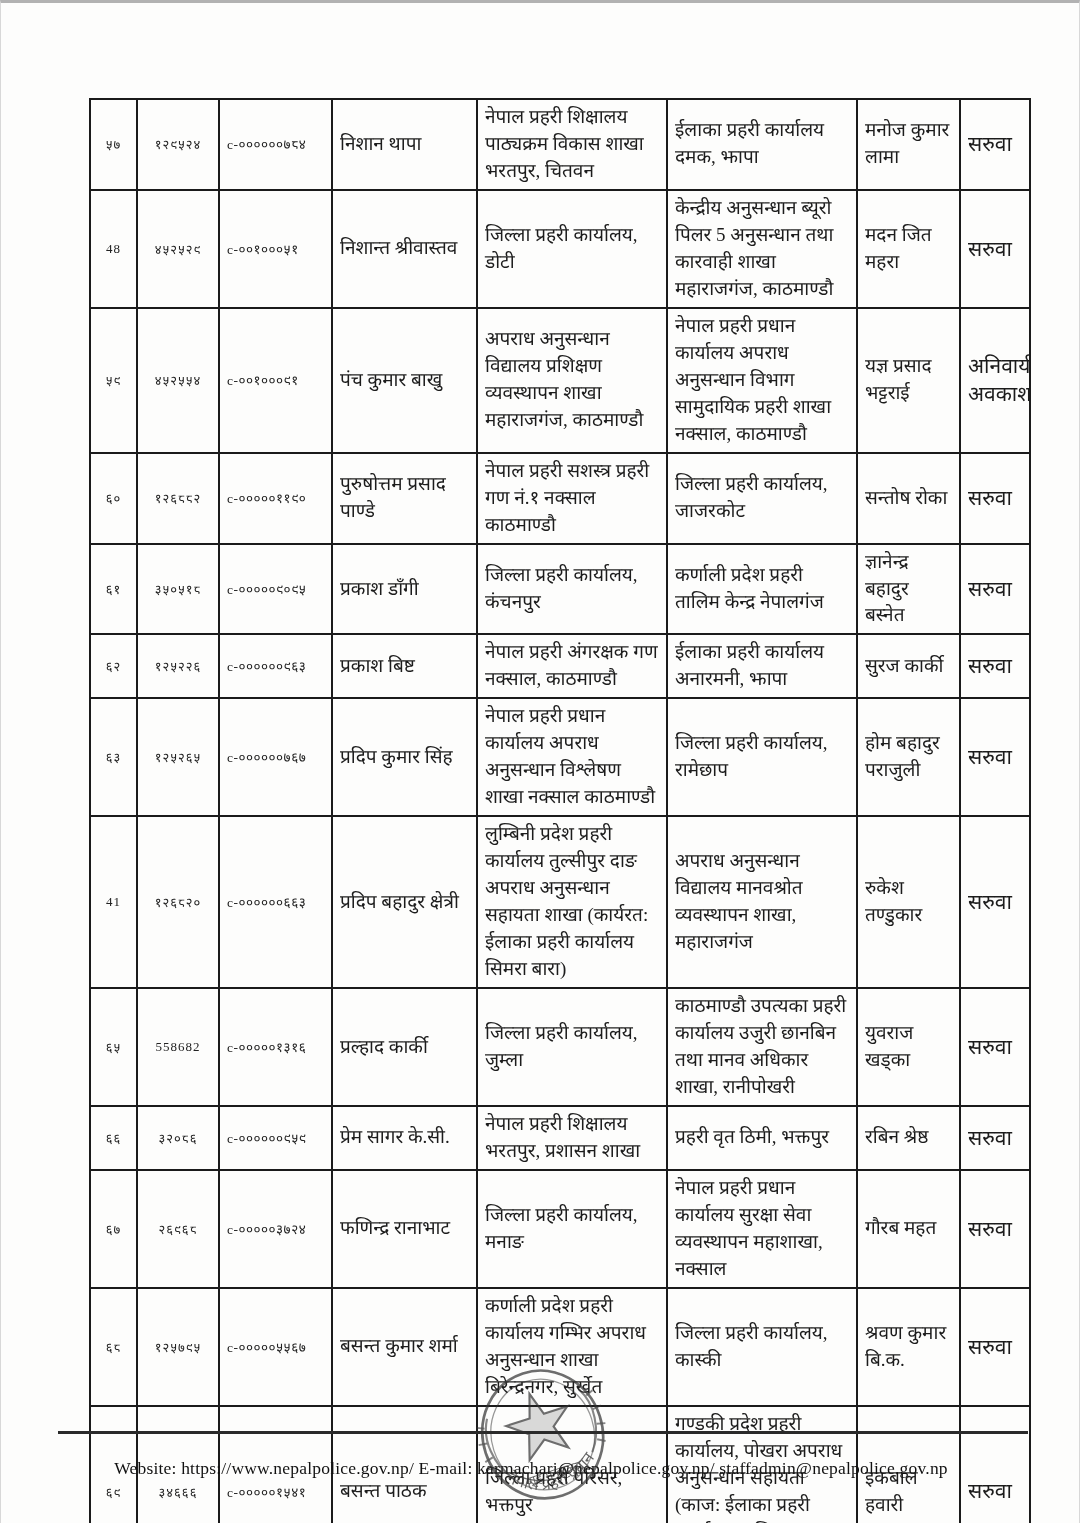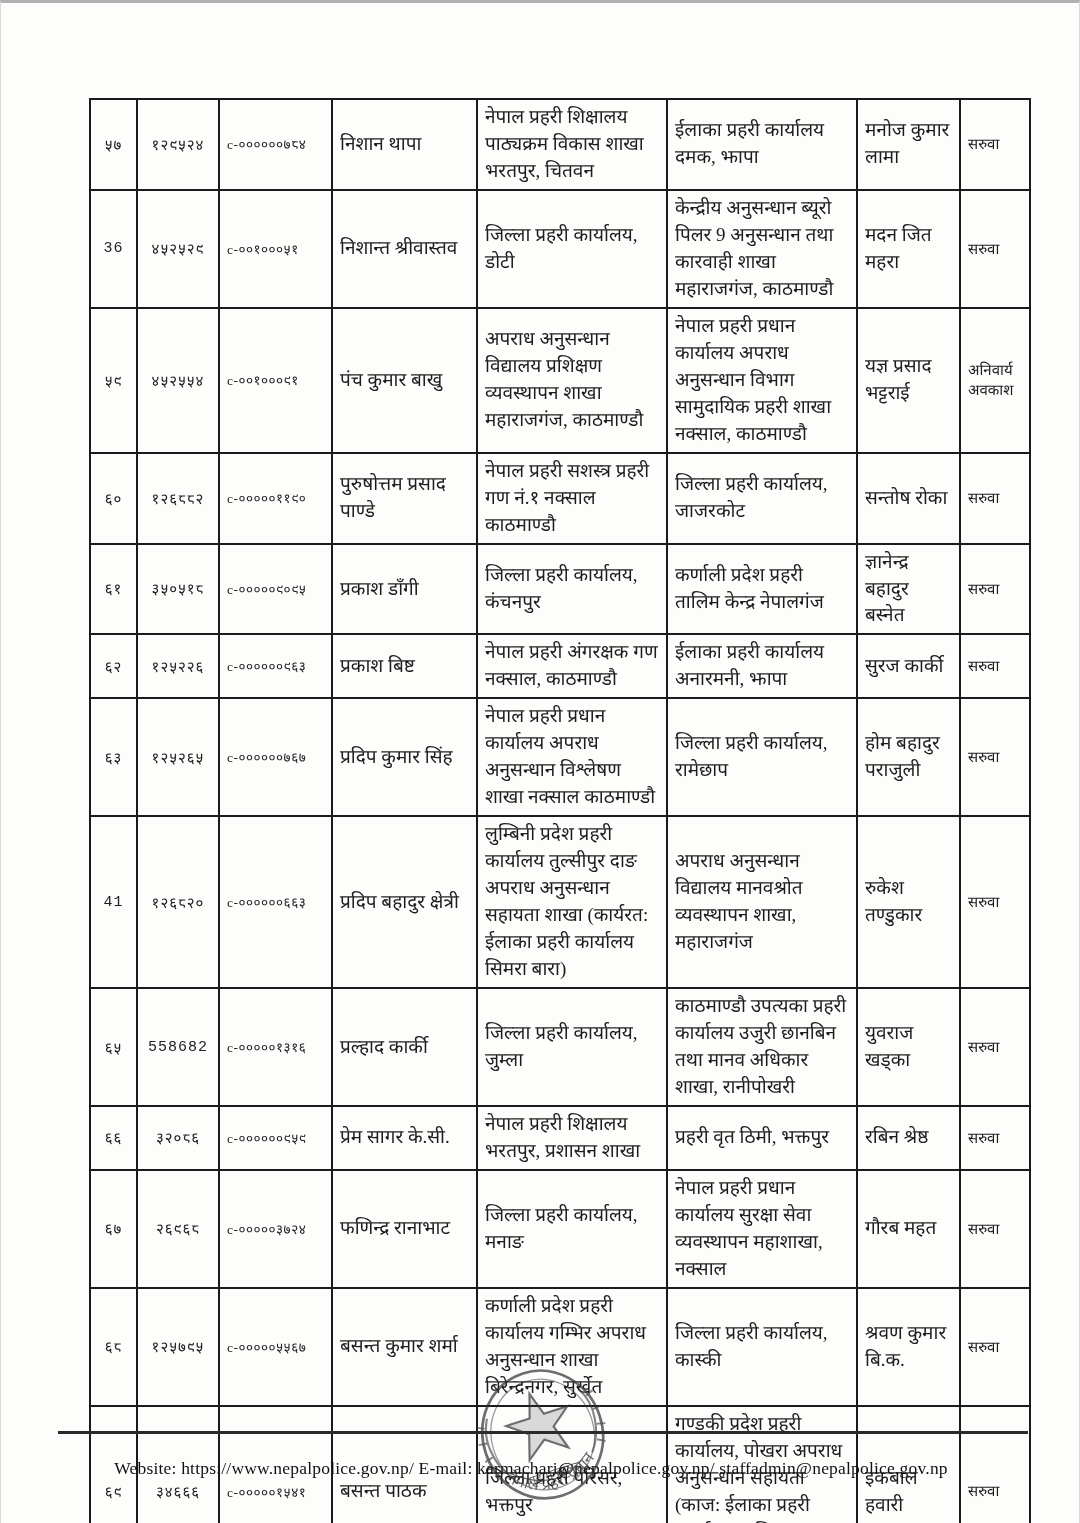--- a/index.html
+++ b/index.html
@@ -23,23 +23,23 @@
     table-layout:fixed;
   }
   .doc-table td{
     border:2px solid #1b1b1b;
     vertical-align:middle;
     padding:4px 7px;
     box-sizing:border-box;
     overflow:hidden;
   }
   .dev{font-size:19px;line-height:1.42;}
-  .num{font-size:15px;text-align:center;letter-spacing:1px;color:#222;padding-left:2px;padding-right:2px;font-family:Liberation Mono, monospace;}
+  .num{font-size:13px;text-align:center;letter-spacing:1px;color:#222;padding-left:2px;padding-right:2px;}
   .code{font-size:13.5px;text-align:left;letter-spacing:.5px;color:#222;padding-left:2px;padding-right:2px;}
-  .remark{font-size:15px;line-height:1.35;font-family:Liberation Serif, serif;}
+  .remark{font-size:21px;line-height:1.35;font-family:Liberation Serif, serif;}
   .footer-rule{
     position:absolute;left:57px;top:1428px;
     width:970px;height:3px;background:#2a2a2a;
   }
   .footer-text{
     position:absolute;left:0;top:1440px;width:1060px;
     text-align:center;font-size:17.5px;color:#111;
     letter-spacing:.2px;
     margin-top:15px;
   }
@@ -68,26 +68,26 @@
         <td class="num">५७</td>
         <td class="num">१२९५२४</td>
         <td class="code">c-००००००७८४</td>
         <td class="dev">निशान थापा</td>
         <td class="dev">नेपाल प्रहरी शिक्षालय पाठ्यक्रम विकास शाखा भरतपुर, चितवन</td>
         <td class="dev">ईलाका प्रहरी कार्यालय दमक, झापा</td>
         <td class="dev">मनोज कुमार लामा</td>
         <td class="remark">सरुवा</td>
       </tr>
       <tr style="height: 110px;">
-        <td class="num">36</td>
+        <td class="num">48</td>
         <td class="num">४५२५२९</td>
         <td class="code">c-००१०००५१</td>
         <td class="dev">निशान्त श्रीवास्तव</td>
         <td class="dev">जिल्ला प्रहरी कार्यालय, डोटी</td>
-        <td class="dev">केन्द्रीय अनुसन्धान ब्यूरो पिलर 9 अनुसन्धान तथा कारवाही शाखा महाराजगंज, काठमाण्डौ</td>
+        <td class="dev">केन्द्रीय अनुसन्धान ब्यूरो पिलर 5 अनुसन्धान तथा कारवाही शाखा महाराजगंज, काठमाण्डौ</td>
         <td class="dev">मदन जित महरा</td>
         <td class="remark">सरुवा</td>
       </tr>
       <tr style="height: 135px;">
         <td class="num">५९</td>
         <td class="num">४५२५५४</td>
         <td class="code">c-००१०००९१</td>
         <td class="dev">पंच कुमार बाखु</td>
         <td class="dev">अपराध अनुसन्धान विद्यालय प्रशिक्षण व्यवस्थापन शाखा महाराजगंज, काठमाण्डौ</td>
         <td class="dev">नेपाल प्रहरी प्रधान कार्यालय अपराध अनुसन्धान विभाग सामुदायिक प्रहरी शाखा नक्साल, काठमाण्डौ</td>

